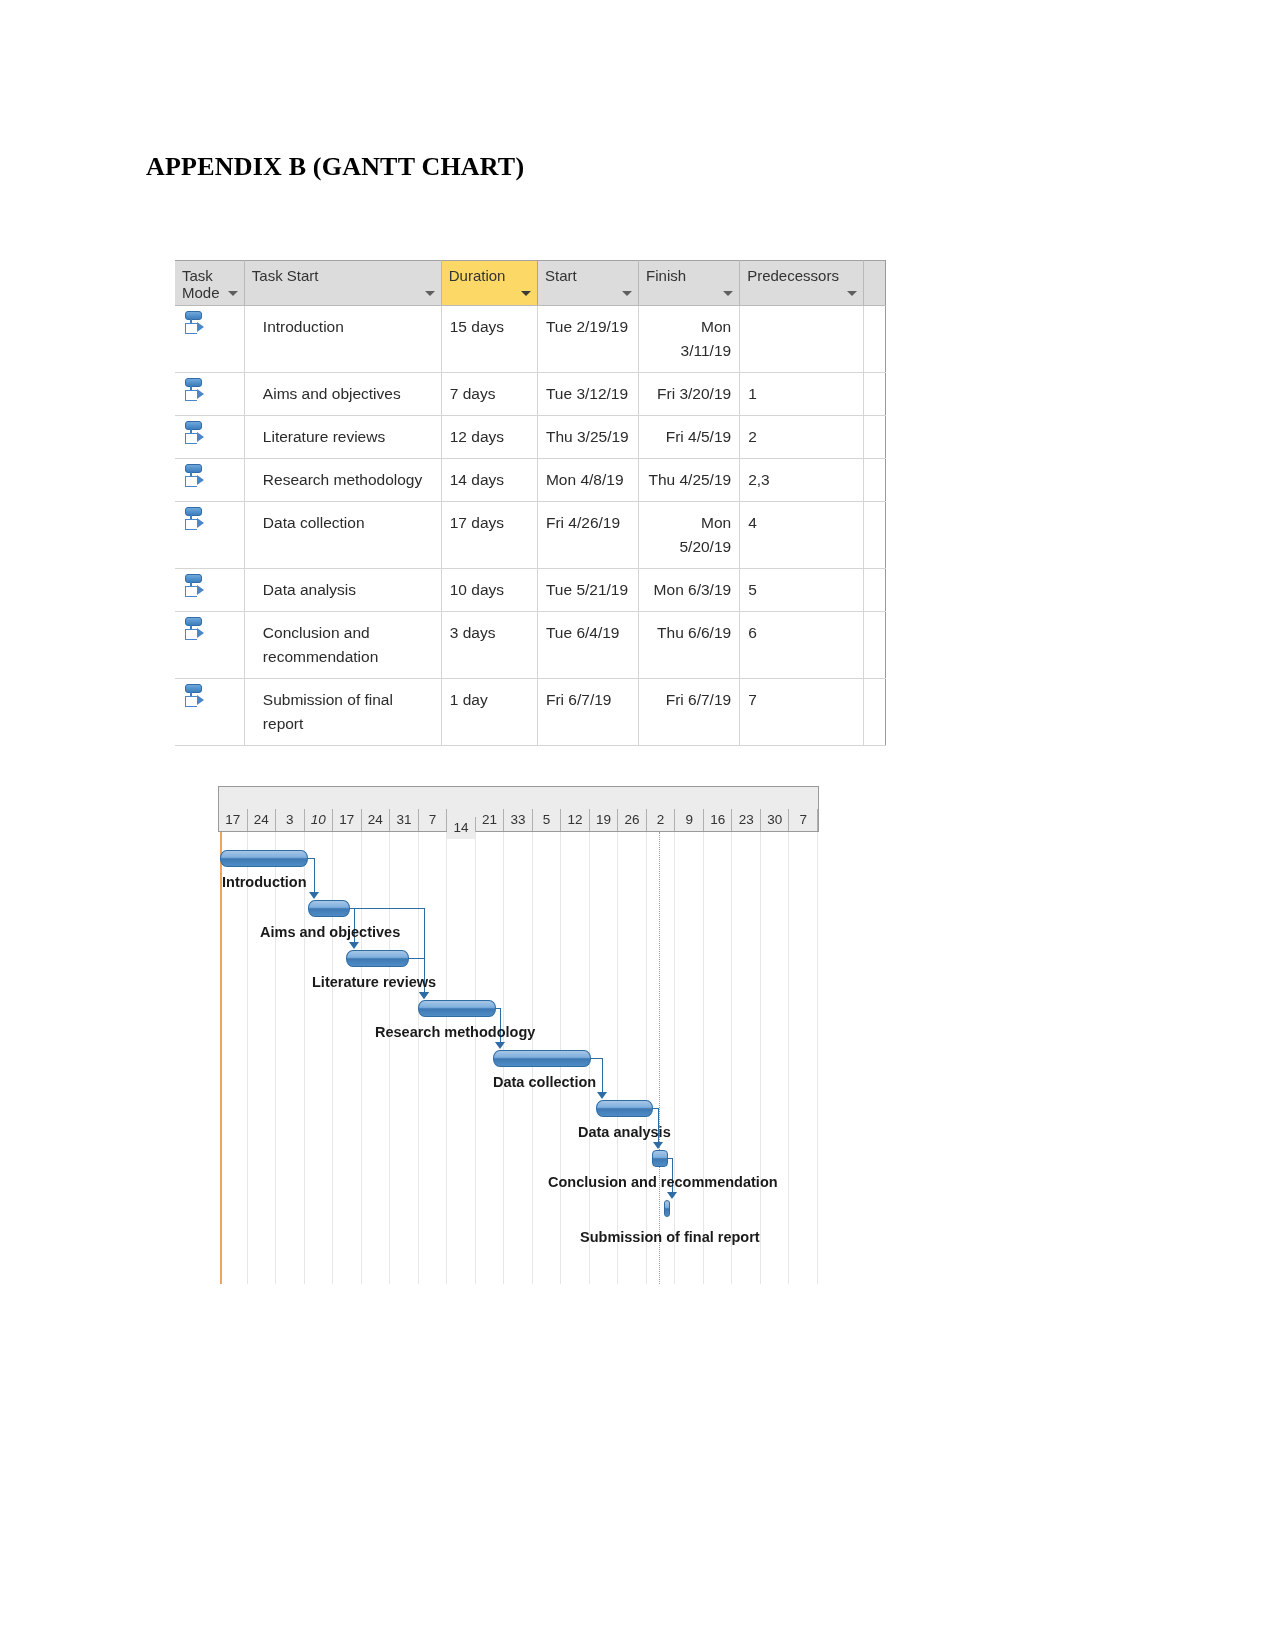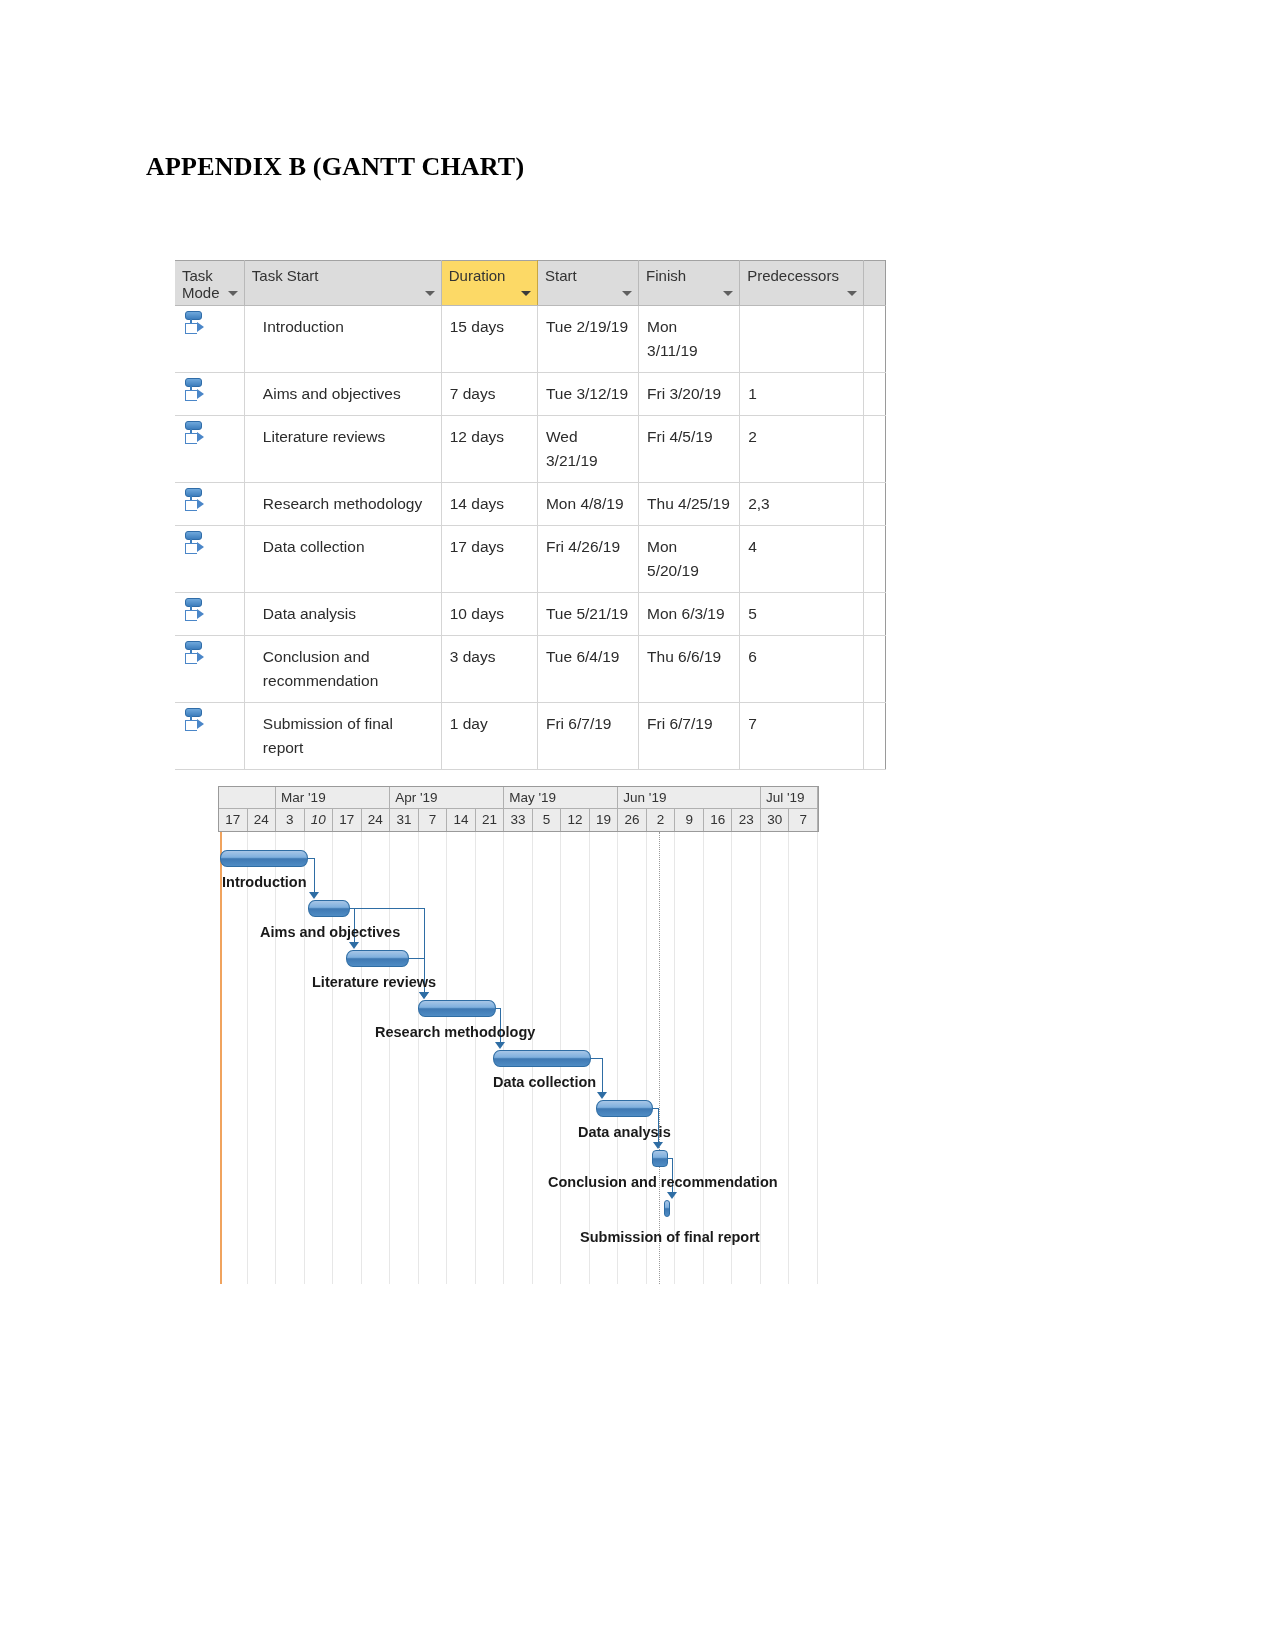--- a/index.html
+++ b/index.html
@@ -67,21 +67,21 @@
     line-height:1.55;
     background:#fff;
   }
   #task-table .body-row td.c-mode{
     width:66px;
     padding:4px 0 0 8px;
   }
   #task-table .body-row td.c-name{width:205px;padding-left:18px;}
   #task-table .body-row td.c-dur{width:95px;}
   #task-table .body-row td.c-start{width:105px;}
-  #task-table .body-row td.c-fin{width:105px;}
+  #task-table .body-row td.c-fin{width:105px;text-align:right;}
   #task-table .body-row td.c-pred{width:118px;border-right:1px solid #d5d5d5;}
   #task-table .hdr-row td.c-mode{width:66px;}
   #task-table .hdr-row td.c-name{width:205px;}
   #task-table .hdr-row td.c-dur{width:95px;}
   #task-table .hdr-row td.c-start{width:105px;}
   #task-table .hdr-row td.c-fin{width:105px;}
   #task-table .hdr-row td.c-pred{width:118px;}
   #task-table .hdr-row td.c-tail{width:8px;background:#dcdcdc;border-right:1px solid #9a9a9a;}
   #task-table .body-row td.c-tail{width:8px;border-right:1px solid #9a9a9a;border-bottom:1px solid #d5d5d5;}
 
@@ -257,21 +257,21 @@
     <tr class="body-row">
       <td class="c-mode">
         <span class="sched-icon">
             <i class="cap"></i>
             <i class="stem"></i>
             <i class="arw"></i>
           </span>
       </td>
       <td class="c-name">Literature reviews</td>
       <td class="c-dur">12 days</td>
-      <td class="c-start">Wed 3/21/19</td>
+      <td class="c-start">Thu 3/25/19</td>
       <td class="c-fin">Fri 4/5/19</td>
       <td class="c-pred">2</td>
       <td class="c-tail"></td>
     </tr>
 
     <tr class="body-row">
       <td class="c-mode">
         <span class="sched-icon">
             <i class="cap"></i>
             <i class="stem"></i>
@@ -348,38 +348,30 @@
       <td class="c-fin">Fri 6/7/19</td>
       <td class="c-pred">7</td>
       <td class="c-tail"></td>
     </tr>
   </tbody>
 </table>
 
 <div id="gantt">
 
   <div id="gantt-header">
-    <div class="month-row" id="month-row">
-        <div class="month-cell" style="left: 0px; width: 57.0476px;"></div>
-        <div class="month-cell" style="left: 57.0476px; width: 114.095px;">Mar '19</div>
-        <div class="month-cell" style="left: 171.143px; width: 114.095px;">Apr '19</div>
-        <div class="month-cell" style="left: 285.238px; width: 114.095px;">May '19</div>
-        <div class="month-cell" style="left: 399.333px; width: 142.619px;">Jun '19</div>
-        <div class="month-cell" style="left: 541.952px; width: 57.0476px;">Jul '19</div>
-      </div>
     <div class="day-row" id="day-row">
         <div class="day-cell" style="left: 0px; width: 28.5238px;">17</div>
         <div class="day-cell" style="left: 28.5238px; width: 28.5238px;">24</div>
         <div class="day-cell" style="left: 57.0476px; width: 28.5238px;">3</div>
         <div class="day-cell" style="left: 85.5714px; width: 28.5238px; font-style: italic;">10</div>
         <div class="day-cell" style="left: 114.095px; width: 28.5238px;">17</div>
         <div class="day-cell" style="left: 142.619px; width: 28.5238px;">24</div>
         <div class="day-cell" style="left: 171.143px; width: 28.5238px;">31</div>
         <div class="day-cell" style="left: 199.667px; width: 28.5238px;">7</div>
-        <div class="day-cell" style="left: 228.19px; width: 28.5238px;">14</div>
+        <div class="day-cell" style="left: 228.19px; width: 28.5238px; margin-top: 8px;">14</div>
         <div class="day-cell" style="left: 256.714px; width: 28.5238px;">21</div>
         <div class="day-cell" style="left: 285.238px; width: 28.5238px;">33</div>
         <div class="day-cell" style="left: 313.762px; width: 28.5238px;">5</div>
         <div class="day-cell" style="left: 342.286px; width: 28.5238px;">12</div>
         <div class="day-cell" style="left: 370.81px; width: 28.5238px;">19</div>
         <div class="day-cell" style="left: 399.333px; width: 28.5238px;">26</div>
         <div class="day-cell" style="left: 427.857px; width: 28.5238px;">2</div>
         <div class="day-cell" style="left: 456.381px; width: 28.5238px;">9</div>
         <div class="day-cell" style="left: 484.905px; width: 28.5238px;">16</div>
         <div class="day-cell" style="left: 513.429px; width: 28.5238px;">23</div>

